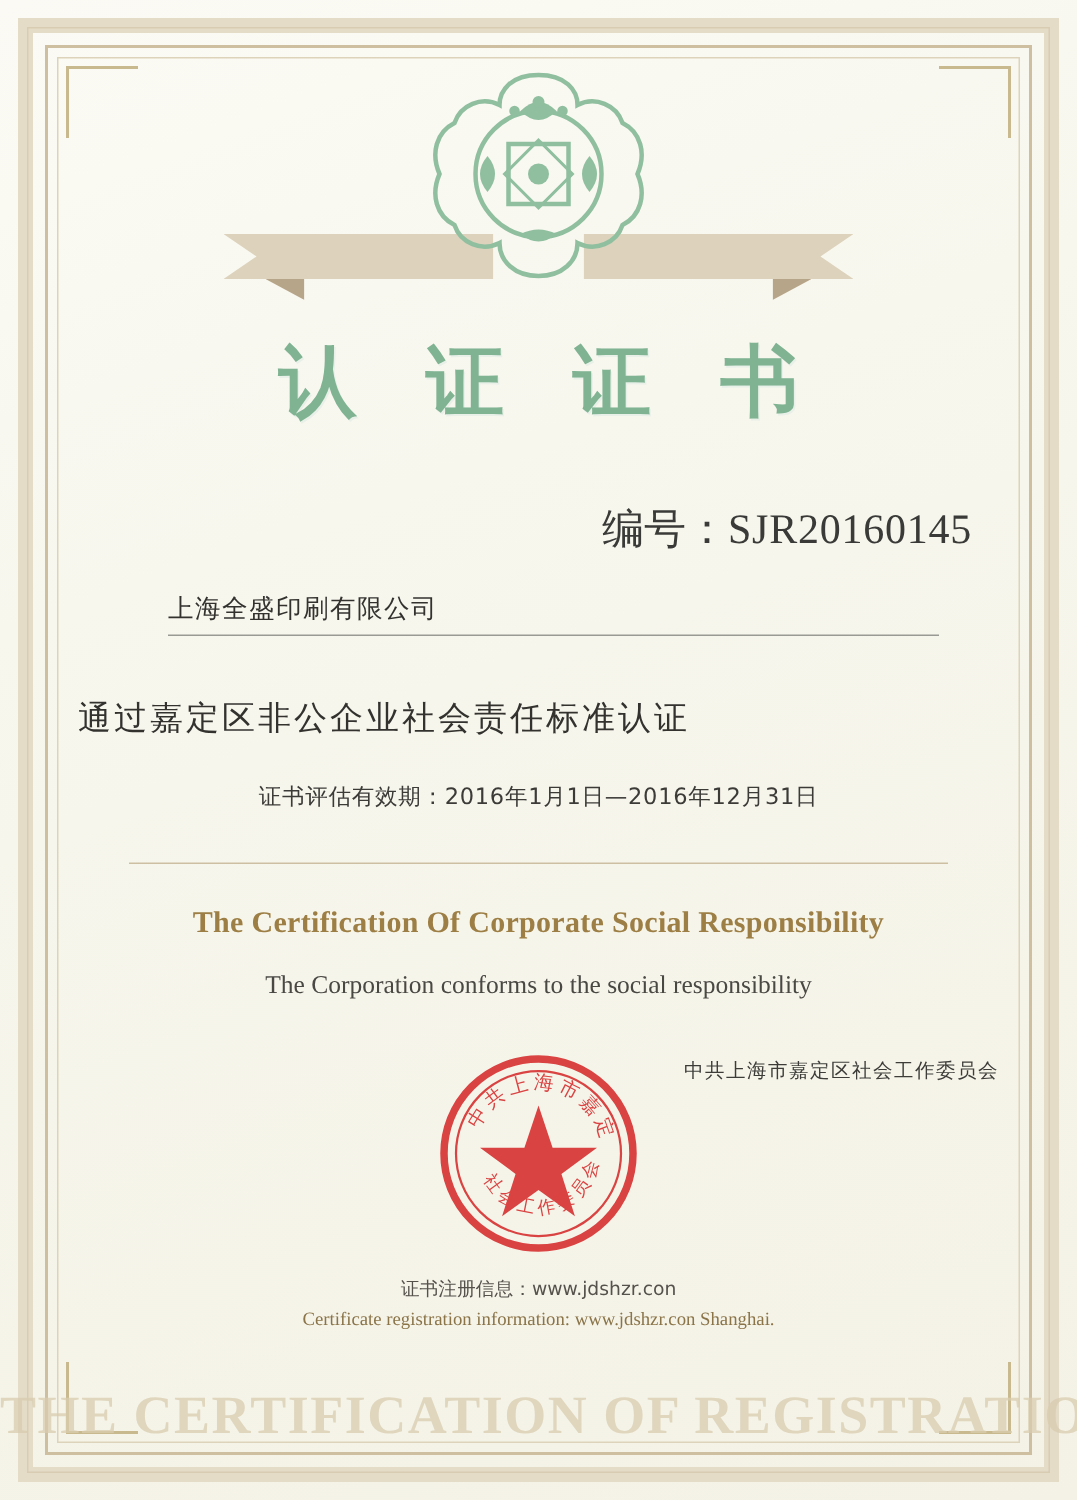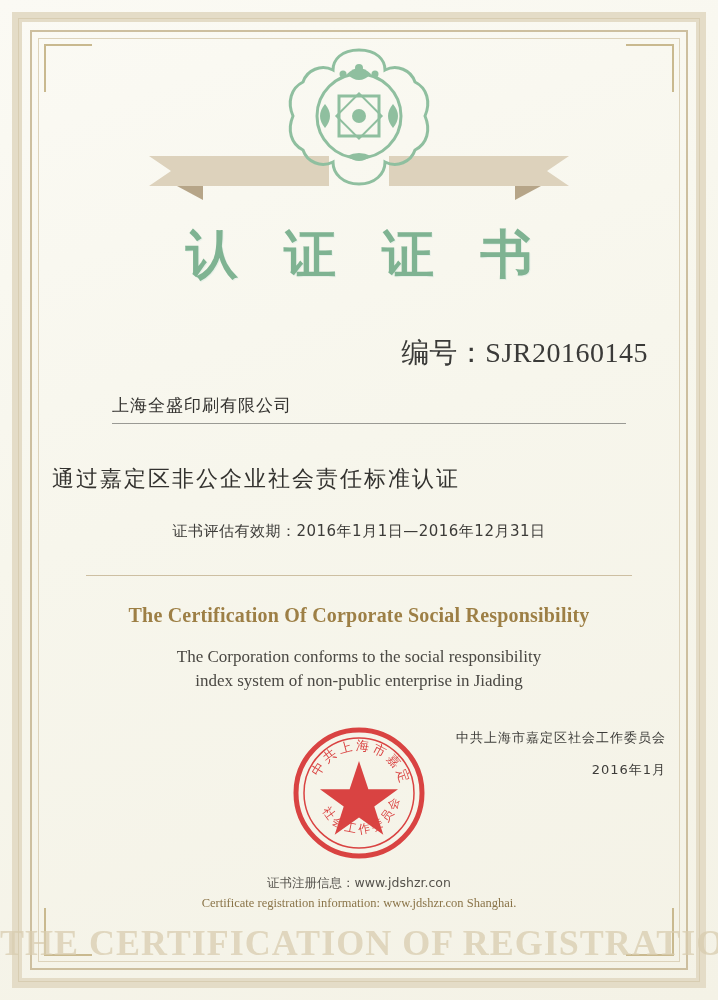--- a/index.html
+++ b/index.html
@@ -333,26 +333,24 @@
     </div>
 
     <div class="cn-statement">通过嘉定区非公企业社会责任标准认证</div>
     <div class="cn-valid">证书评估有效期：2016年1月1日—2016年12月31日</div>
 
     <div class="divider"></div>
 
     <div class="en-title">The Certification Of Corporate Social Responsibility</div>
     <div class="en-body">
       <div>The Corporation conforms to the social responsibility</div>
-      <div>index system of non-public enterprise in Jiading</div>
     </div>
 
     <div class="issuer-block">
       <div class="issuer-name">中共上海市嘉定区社会工作委员会</div>
-      <div class="issuer-date">2016年1月</div>
 
       <svg class="seal" viewBox="0 0 140 140">
         <circle cx="70" cy="70" r="63" fill="none" stroke="#d62b2b" stroke-width="5"></circle>
         <circle cx="70" cy="70" r="55" fill="none" stroke="#d62b2b" stroke-width="1.5"></circle>
         <path d="M70 38 L79.4 66.2 L109 66.2 L85.3 83.6 L94.3 111.8 L70 94.4 L45.7 111.8 L54.7 83.6 L31 66.2 L60.6 66.2 Z" fill="#d62b2b"></path>
         <defs>
           <path id="sealTop" d="M70,70 m-43,0 a43,43 0 1,1 86,0"></path>
           <path id="sealBottom" d="M70,70 m-40,0 a40,40 0 1,0 80,0"></path>
         </defs>
         <text font-family="DejaVu Sans, sans-serif" font-size="13" fill="#d62b2b" letter-spacing="3">

